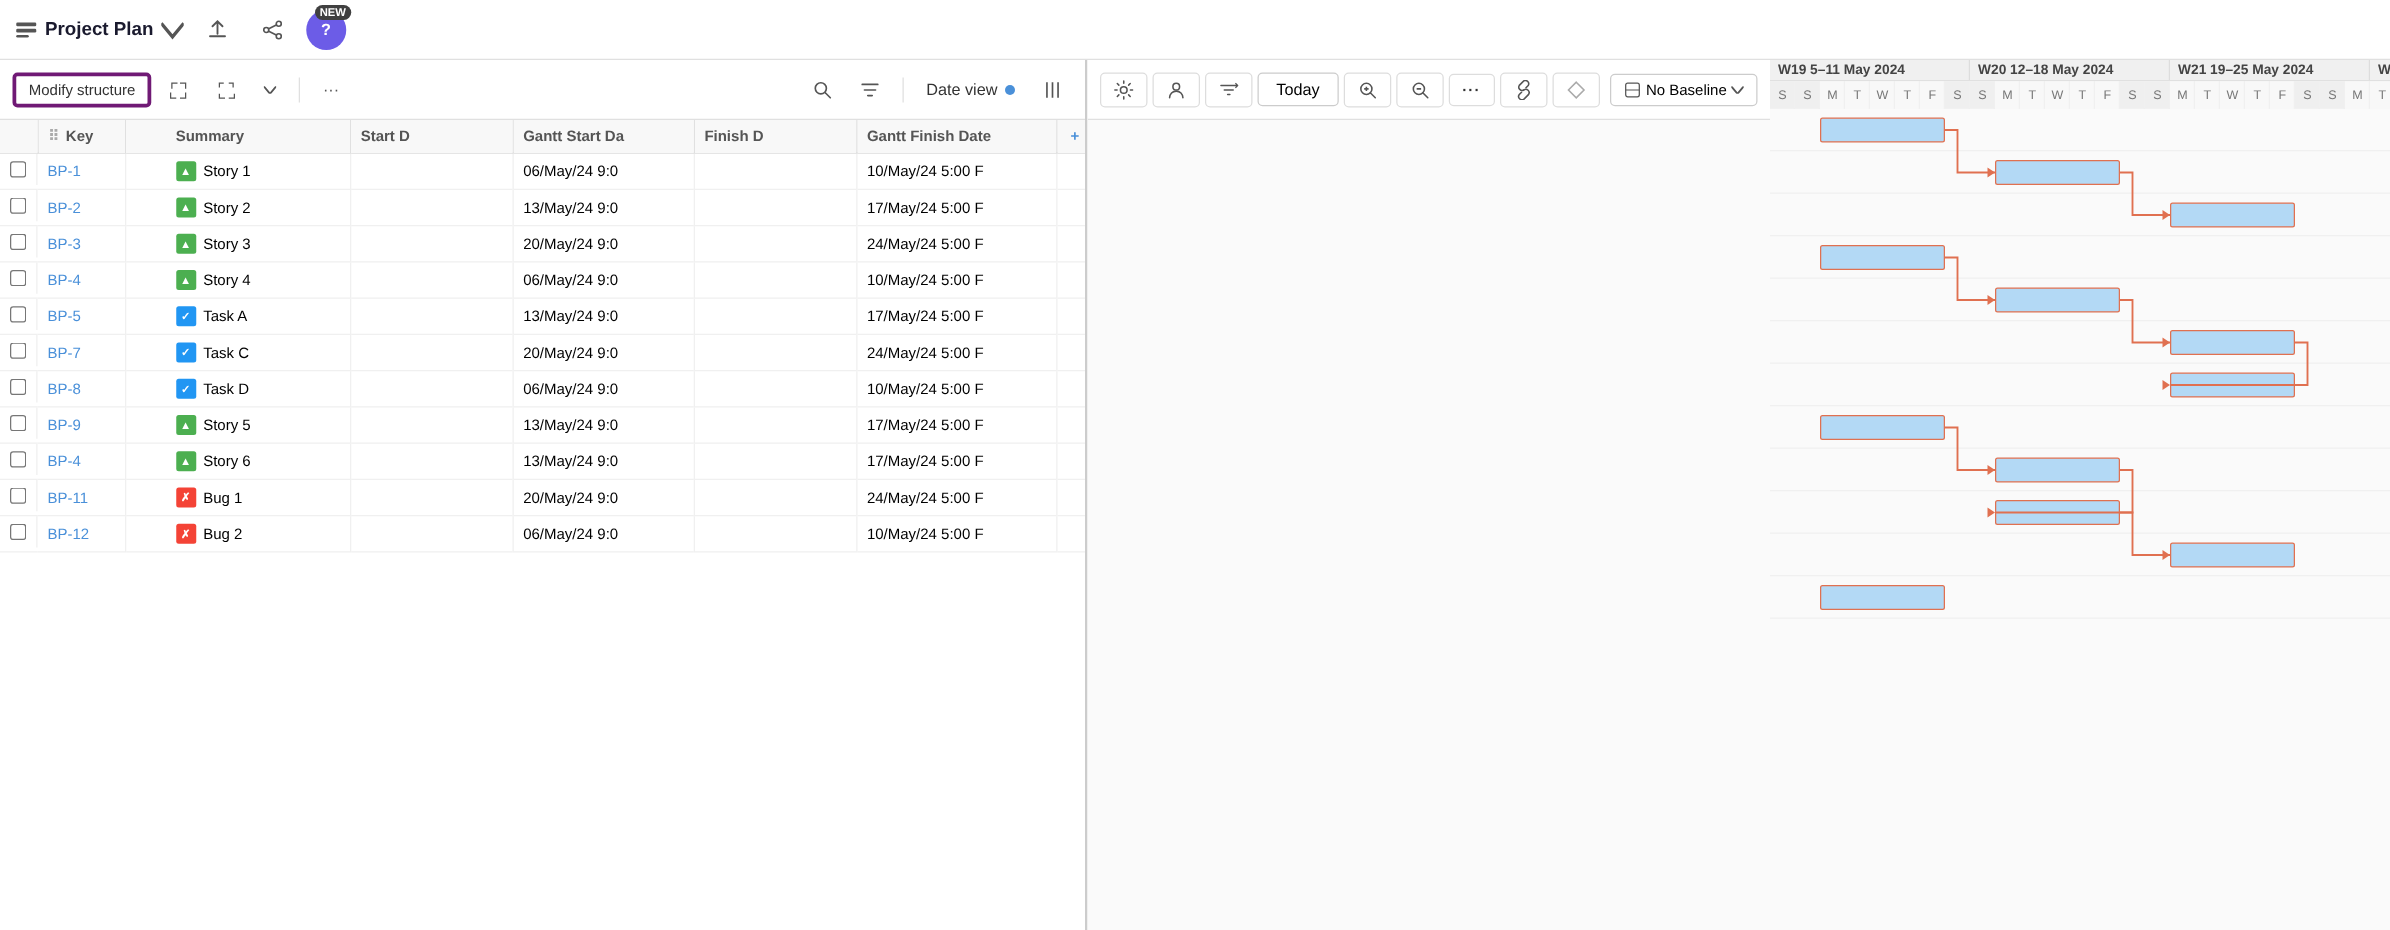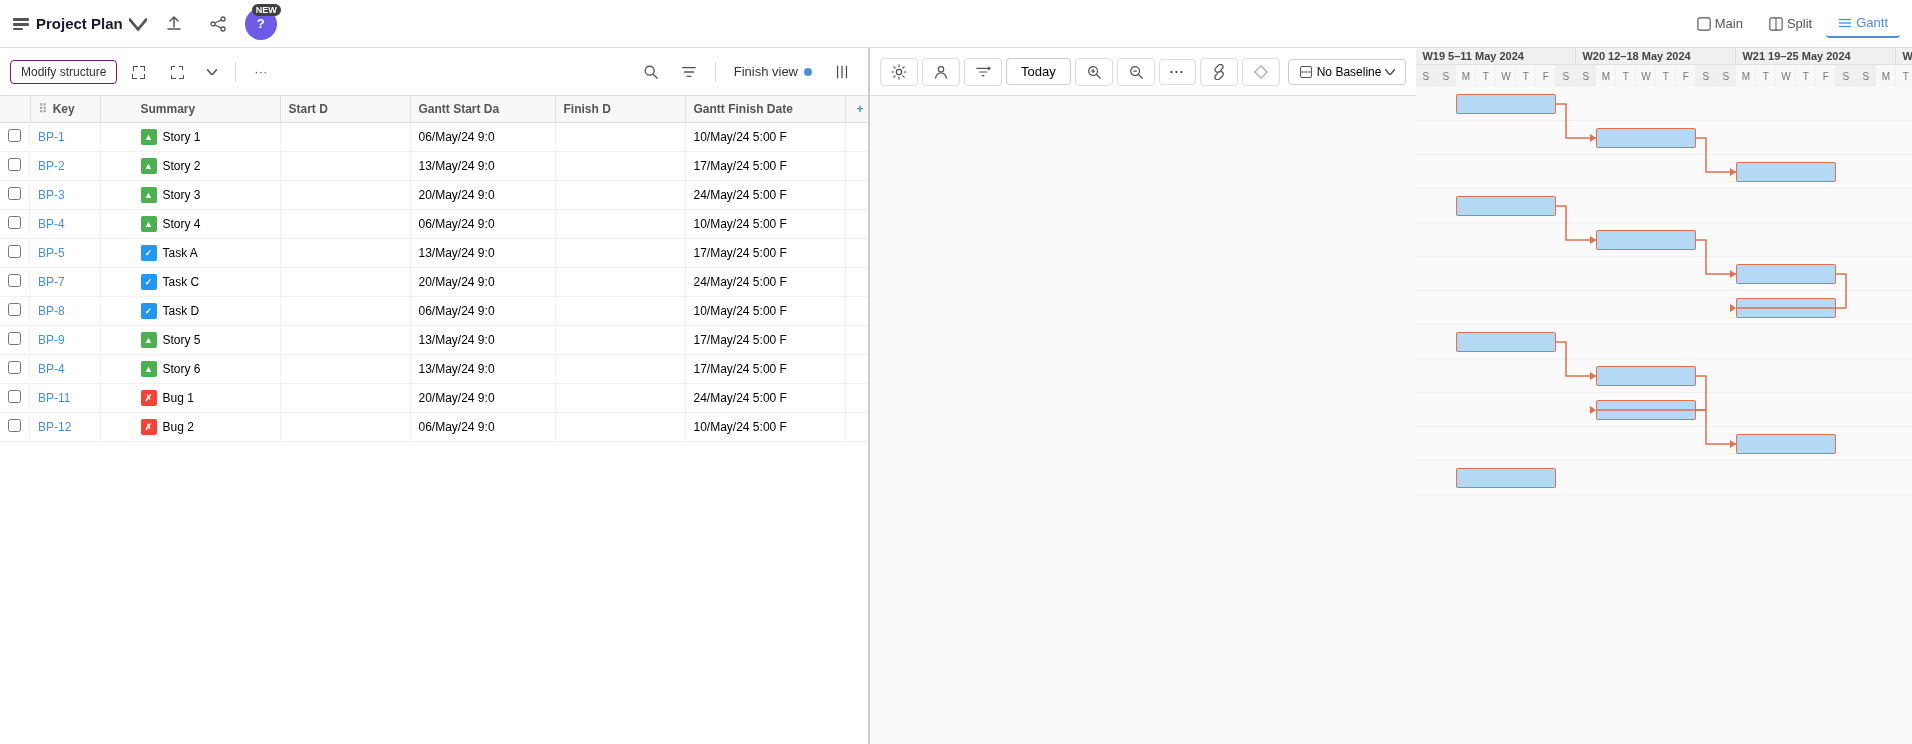--- a/index.html
+++ b/index.html
@@ -23,21 +23,21 @@
     .view-tab.active { color: #4a90d9; border-bottom: 2px solid #4a90d9; }
 
     
     .main-content { display: flex; height: calc(100vh - 48px); }
 
     
     .left-panel { width: 870px; min-width: 870px; display: flex; flex-direction: column; border-right: 2px solid #ccc; }
 
     
     .toolbar { display: flex; align-items: center; gap: 6px; padding: 6px 10px; border-bottom: 1px solid #e0e0e0; height: 48px; }
-    .toolbar-btn { background: none; border: 1px solid #701a75; border-radius: 4px; cursor: pointer; padding: 4px 10px; font-size: 12px; color: #333; display: flex; align-items: center; gap: 4px; }
+    .toolbar-btn { background: none; border: 3px solid #701a75; border-radius: 4px; cursor: pointer; padding: 4px 10px; font-size: 12px; color: #333; display: flex; align-items: center; gap: 4px; }
     .toolbar-sep { width: 1px; height: 20px; background: #e0e0e0; margin: 0 4px; }
     .toolbar-spacer { flex: 1; }
     .basic-view-btn { display: flex; align-items: center; gap: 6px; background: none; border: none; cursor: pointer; font-size: 13px; color: #333; padding: 4px 8px; border-radius: 4px; }
     .blue-dot { width: 8px; height: 8px; background: #4a90d9; border-radius: 50%; }
 
     
     .table-container { flex: 1; overflow-y: auto; overflow-x: hidden; }
     table { width: 100%; border-collapse: collapse; table-layout: fixed; }
     thead th {
       position: sticky; top: 0; z-index: 10;
@@ -126,43 +126,20 @@
           <circle cx="14" cy="14" r="2" stroke="#555" stroke-width="1.3" fill="none"></circle>
           <line x1="6" y1="8" x2="12" y2="5" stroke="#555" stroke-width="1.3"></line>
           <line x1="6" y1="10" x2="12" y2="13" stroke="#555" stroke-width="1.3"></line>
         </svg>
     </button>
     <button class="help-btn" style="position:relative;">
       <span>?</span>
       <span class="new-badge">NEW</span>
     </button>
   </div>
-  <div class="view-tabs top-bar-right">
-    <button class="view-tab">
-      <svg viewBox="0 0 16 16" width="14" height="14">
-          <rect x="1" y="1" width="14" height="14" rx="2" stroke="#555" stroke-width="1.3" fill="none"></rect>
-        </svg>
-      <span>Main</span>
-    </button>
-    <button class="view-tab">
-      <svg viewBox="0 0 16 16" width="14" height="14">
-          <rect x="1" y="1" width="14" height="14" rx="2" stroke="#555" stroke-width="1.3" fill="none"></rect>
-          <line x1="8" y1="1" x2="8" y2="15" stroke="#555" stroke-width="1.2"></line>
-        </svg>
-      <span>Split</span>
-    </button>
-    <button class="view-tab active" style="color:#4a90d9; border-bottom:2px solid #4a90d9;">
-      <svg viewBox="0 0 16 16" width="14" height="14">
-          <line x1="1" y1="4" x2="15" y2="4" stroke="#4a90d9" stroke-width="1.5"></line>
-          <line x1="1" y1="8" x2="15" y2="8" stroke="#4a90d9" stroke-width="1.5"></line>
-          <line x1="1" y1="12" x2="15" y2="12" stroke="#4a90d9" stroke-width="1.5"></line>
-        </svg>
-      <span style="color:#4a90d9;">Gantt</span>
-    </button>
-  </div>
 </div>
 
 <div class="main-content">
 
   <div class="left-panel">
 
     <div class="toolbar">
       <button class="toolbar-btn">
         <span>Modify structure</span>
       </button>
@@ -192,21 +169,21 @@
             <line x1="11.5" y1="11.5" x2="16" y2="16" stroke="#555" stroke-width="1.5" stroke-linecap="round"></line>
           </svg>
       </button>
       <button class="icon-btn">
         <svg viewBox="0 0 18 18" width="16" height="16">
             <path d="M2 4h14M4 9h10M7 14h4" stroke="#555" stroke-width="1.5" stroke-linecap="round" fill="none"></path>
           </svg>
       </button>
       <div class="toolbar-sep"></div>
       <button class="basic-view-btn">
-        <span>Finish view</span>
+        <span>Date view</span>
         <span class="blue-dot"></span>
       </button>
       <button class="icon-btn">
         <svg viewBox="0 0 18 18" width="16" height="16">
             <line x1="4" y1="2" x2="4" y2="16" stroke="#555" stroke-width="1.5"></line>
             <line x1="9" y1="2" x2="9" y2="16" stroke="#555" stroke-width="1.5"></line>
             <line x1="14" y1="2" x2="14" y2="16" stroke="#555" stroke-width="1.5"></line>
           </svg>
       </button>
     </div>

